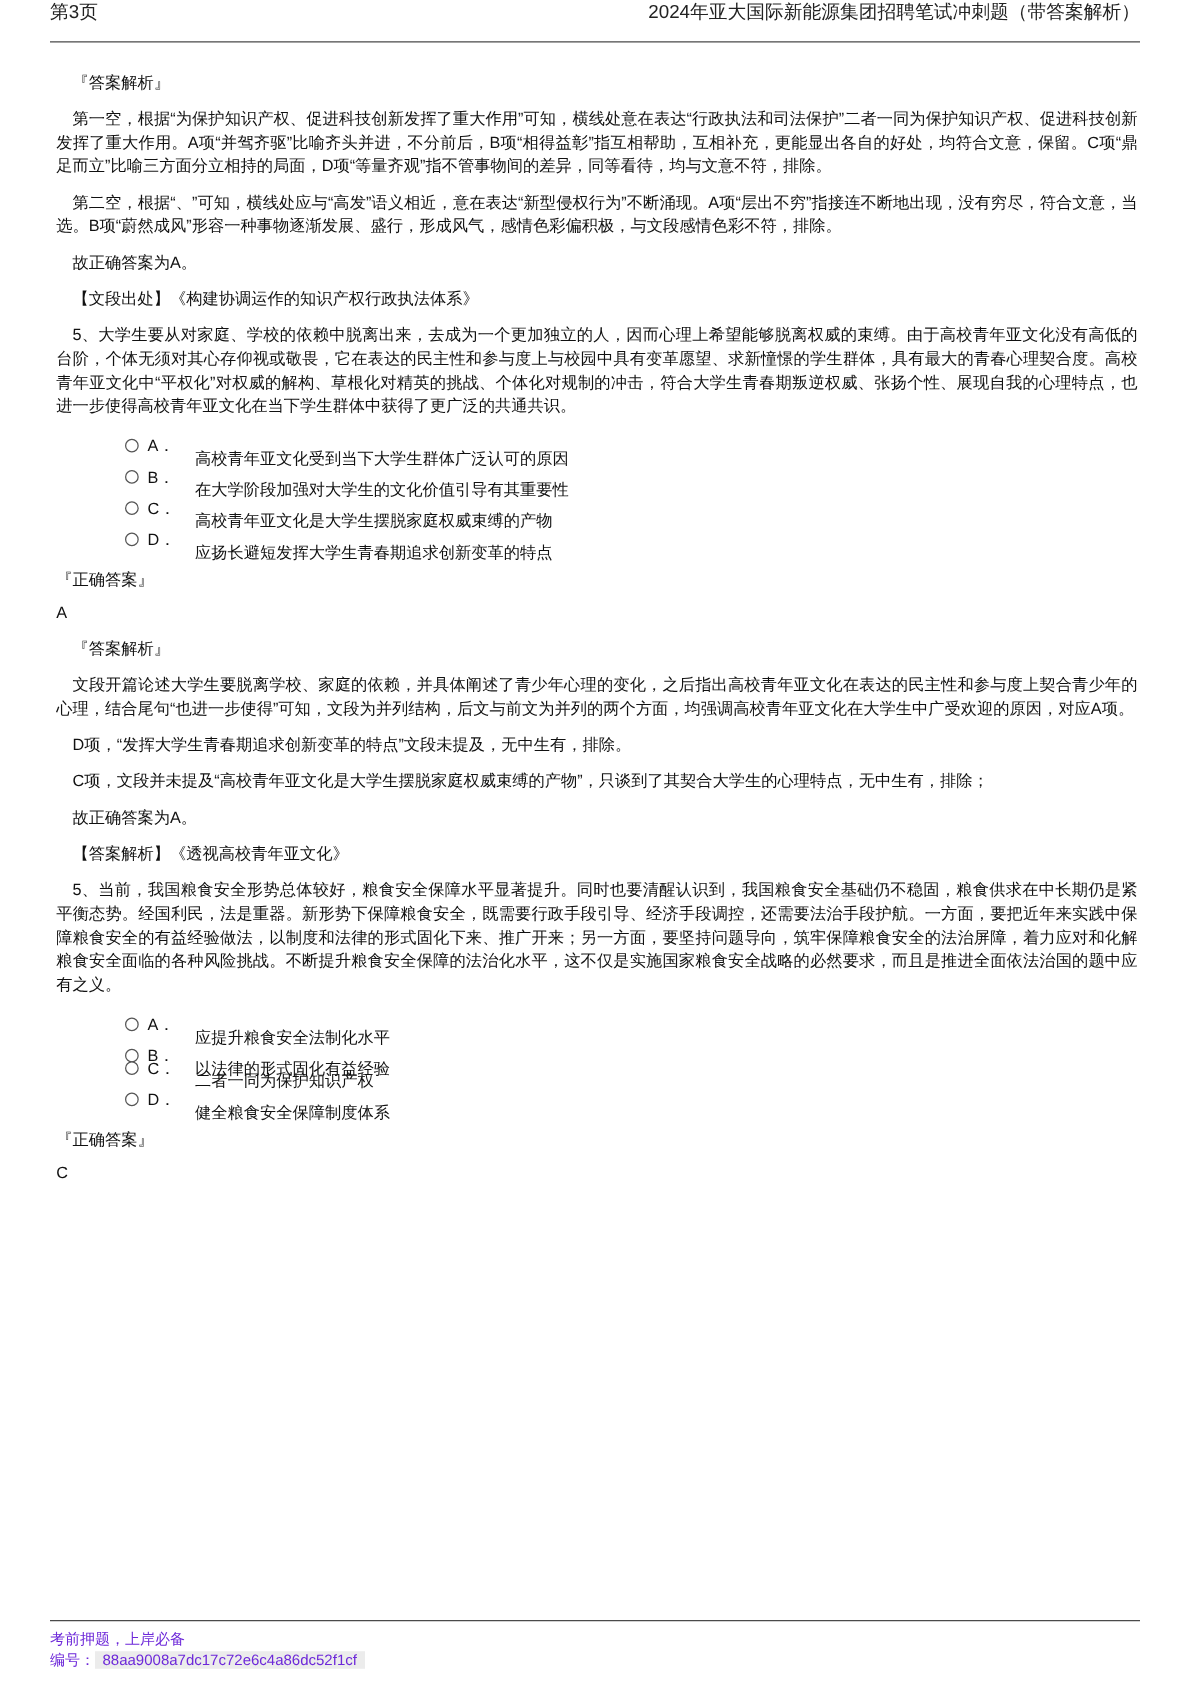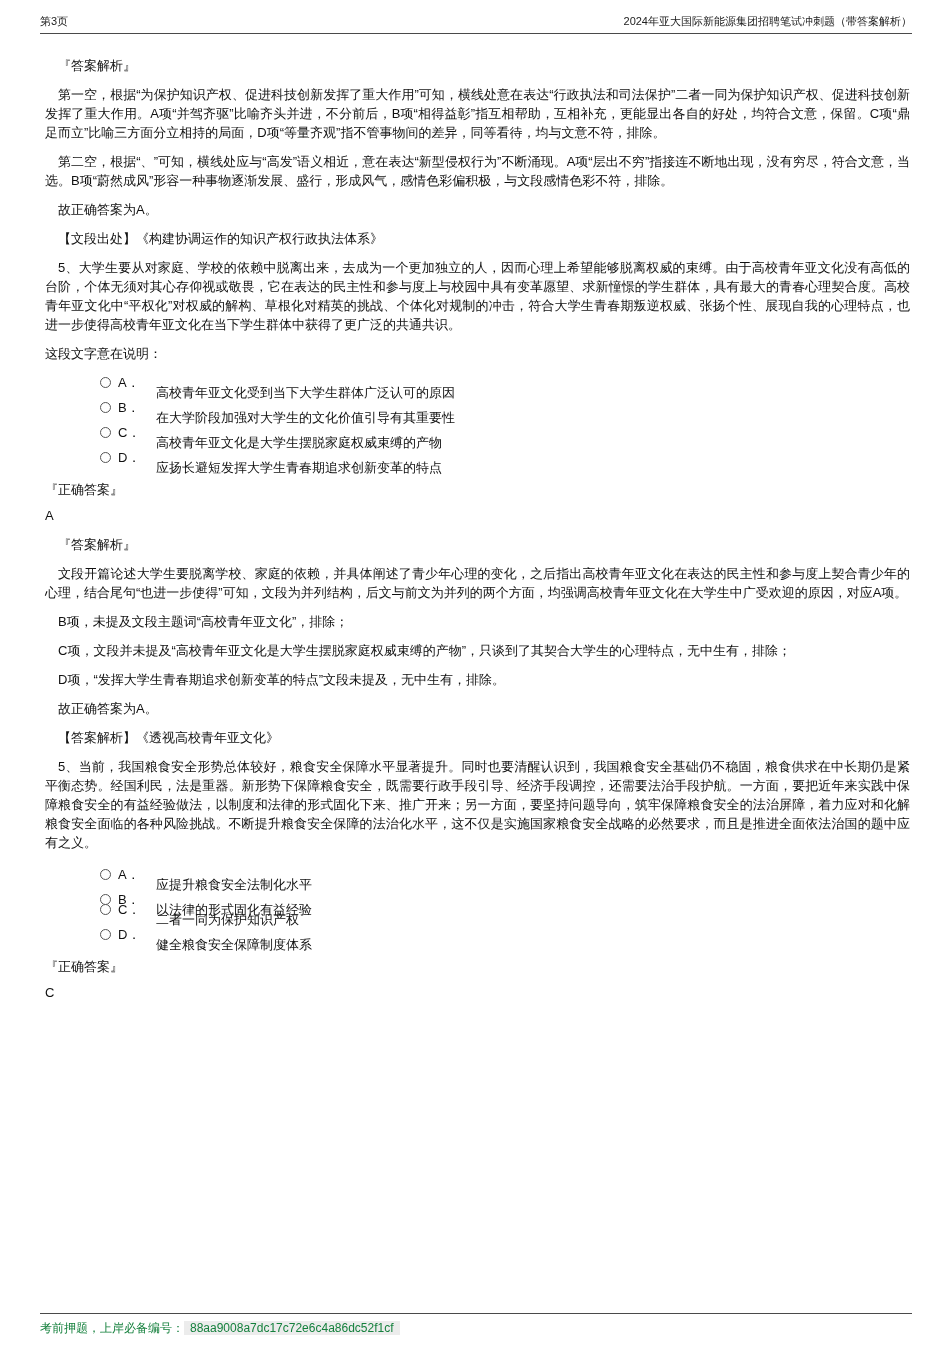--- a/index.html
+++ b/index.html
@@ -7,30 +7,30 @@
     width:950px;height:1345px;background:#ffffff;color:#111;
     font-family:"Liberation Sans","DejaVu Sans",sans-serif;
     -webkit-font-smoothing:antialiased;overflow:hidden;
   }
   .page{position:relative;width:950px;height:1345px;background:#fff;}
 
   
   .header{
     position:absolute;top:0;left:40px;right:38px;height:29px;
     border-bottom:1px solid #4a4a4a;
-    display:flex;justify-content:space-between;align-items:flex-end;
-    padding-bottom:4px;font-size:11px;color:#222;gap:23px;
+    display:flex;justify-content:space-between;
+    padding-bottom:4px;font-size:15px;color:#222;gap:23px;
   }
 
   
   .footer{
     position:absolute;left:40px;right:38px;bottom:8px;
     border-top:1px solid #4a4a4a;
     display:flex;align-items:flex-start;
-    padding-top:6px;font-size:12px;color:#15803d;
+    padding-top:6px;font-size:12px;color:#6d28d9;flex-direction:column;
   }
   .footer .code{background:#ececec;padding:0 6px;}
 
   
   .content{position:absolute;top:46px;left:45px;right:40px;font-size:13px;line-height:19px;}
   .para{margin:10px 0;text-indent:13px;text-align:justify;}
   .flush{margin:7px 0;text-indent:0;}
   .options{margin:6px 0 10px 0;}
   .option{display:flex;align-items:center;height:25px;padding-left:55px;}
   .option.overlap{margin-top:-15px;}
@@ -51,21 +51,20 @@
     <span>2024年亚大国际新能源集团招聘笔试冲刺题（带答案解析）</span>
   </div>
 
   <div class="content">
       <div class="para">『答案解析』</div>
       <div class="para">第一空，根据“为保护知识产权、促进科技创新发挥了重大作用”可知，横线处意在表达“行政执法和司法保护”二者一同为保护知识产权、促进科技创新发挥了重大作用。A项“并驾齐驱”比喻齐头并进，不分前后，B项“相得益彰”指互相帮助，互相补充，更能显出各自的好处，均符合文意，保留。C项“鼎足而立”比喻三方面分立相持的局面，D项“等量齐观”指不管事物间的差异，同等看待，均与文意不符，排除。</div>
       <div class="para">第二空，根据“、”可知，横线处应与“高发”语义相近，意在表达“新型侵权行为”不断涌现。A项“层出不穷”指接连不断地出现，没有穷尽，符合文意，当选。B项“蔚然成风”形容一种事物逐渐发展、盛行，形成风气，感情色彩偏积极，与文段感情色彩不符，排除。</div>
       <div class="para">故正确答案为A。</div>
       <div class="para">【文段出处】《构建协调运作的知识产权行政执法体系》</div>
       <div class="para">5、大学生要从对家庭、学校的依赖中脱离出来，去成为一个更加独立的人，因而心理上希望能够脱离权威的束缚。由于高校青年亚文化没有高低的台阶，个体无须对其心存仰视或敬畏，它在表达的民主性和参与度上与校园中具有变革愿望、求新憧憬的学生群体，具有最大的青春心理契合度。高校青年亚文化中“平权化”对权威的解构、草根化对精英的挑战、个体化对规制的冲击，符合大学生青春期叛逆权威、张扬个性、展现自我的心理特点，也进一步使得高校青年亚文化在当下学生群体中获得了更广泛的共通共识。</div>
-      <div class="flush">这段文字意在说明：</div>
       <div class="options">
         <div class="option">
           <span class="radio"></span>
           <span class="letter">A．</span>
           <span class="opt-text">高校青年亚文化受到当下大学生群体广泛认可的原因</span>
         </div>
         <div class="option">
           <span class="radio"></span>
           <span class="letter">B．</span>
           <span class="opt-text">在大学阶段加强对大学生的文化价值引导有其重要性</span>
@@ -78,23 +77,22 @@
         <div class="option">
           <span class="radio"></span>
           <span class="letter">D．</span>
           <span class="opt-text">应扬长避短发挥大学生青春期追求创新变革的特点</span>
         </div>
       </div>
       <div class="flush">『正确答案』</div>
       <div class="flush">A</div>
       <div class="para">『答案解析』</div>
       <div class="para">文段开篇论述大学生要脱离学校、家庭的依赖，并具体阐述了青少年心理的变化，之后指出高校青年亚文化在表达的民主性和参与度上契合青少年的心理，结合尾句“也进一步使得”可知，文段为并列结构，后文与前文为并列的两个方面，均强调高校青年亚文化在大学生中广受欢迎的原因，对应A项。</div>
-      <div class="para">B项，未提及文段主题词“高校青年亚文化”，排除；</div>
+      <div class="para">D项，“发挥大学生青春期追求创新变革的特点”文段未提及，无中生有，排除。</div>
       <div class="para">C项，文段并未提及“高校青年亚文化是大学生摆脱家庭权威束缚的产物”，只谈到了其契合大学生的心理特点，无中生有，排除；</div>
-      <div class="para">D项，“发挥大学生青春期追求创新变革的特点”文段未提及，无中生有，排除。</div>
       <div class="para">故正确答案为A。</div>
       <div class="para">【答案解析】《透视高校青年亚文化》</div>
       <div class="para">5、当前，我国粮食安全形势总体较好，粮食安全保障水平显著提升。同时也要清醒认识到，我国粮食安全基础仍不稳固，粮食供求在中长期仍是紧平衡态势。经国利民，法是重器。新形势下保障粮食安全，既需要行政手段引导、经济手段调控，还需要法治手段护航。一方面，要把近年来实践中保障粮食安全的有益经验做法，以制度和法律的形式固化下来、推广开来；另一方面，要坚持问题导向，筑牢保障粮食安全的法治屏障，着力应对和化解粮食安全面临的各种风险挑战。不断提升粮食安全保障的法治化水平，这不仅是实施国家粮食安全战略的必然要求，而且是推进全面依法治国的题中应有之义。</div>
       <div class="options">
         <div class="option">
           <span class="radio"></span>
           <span class="letter">A．</span>
           <span class="opt-text">应提升粮食安全法制化水平</span>
         </div>
         <div class="option">

